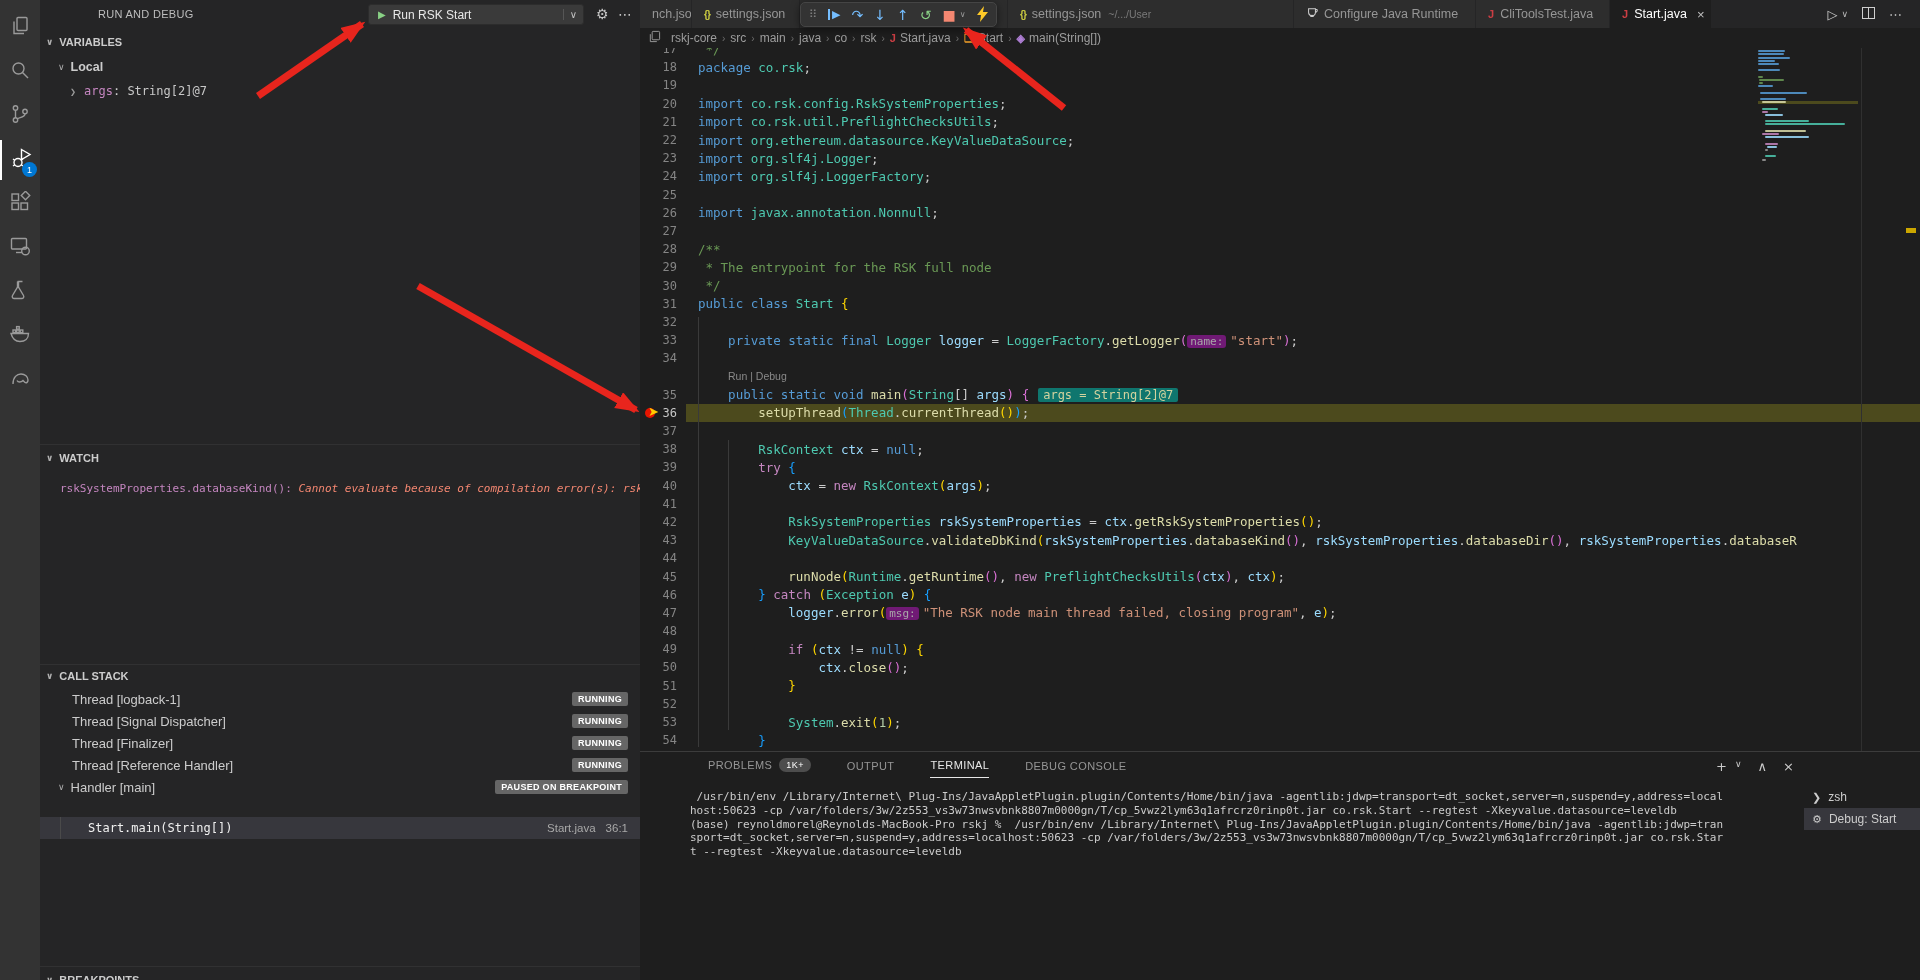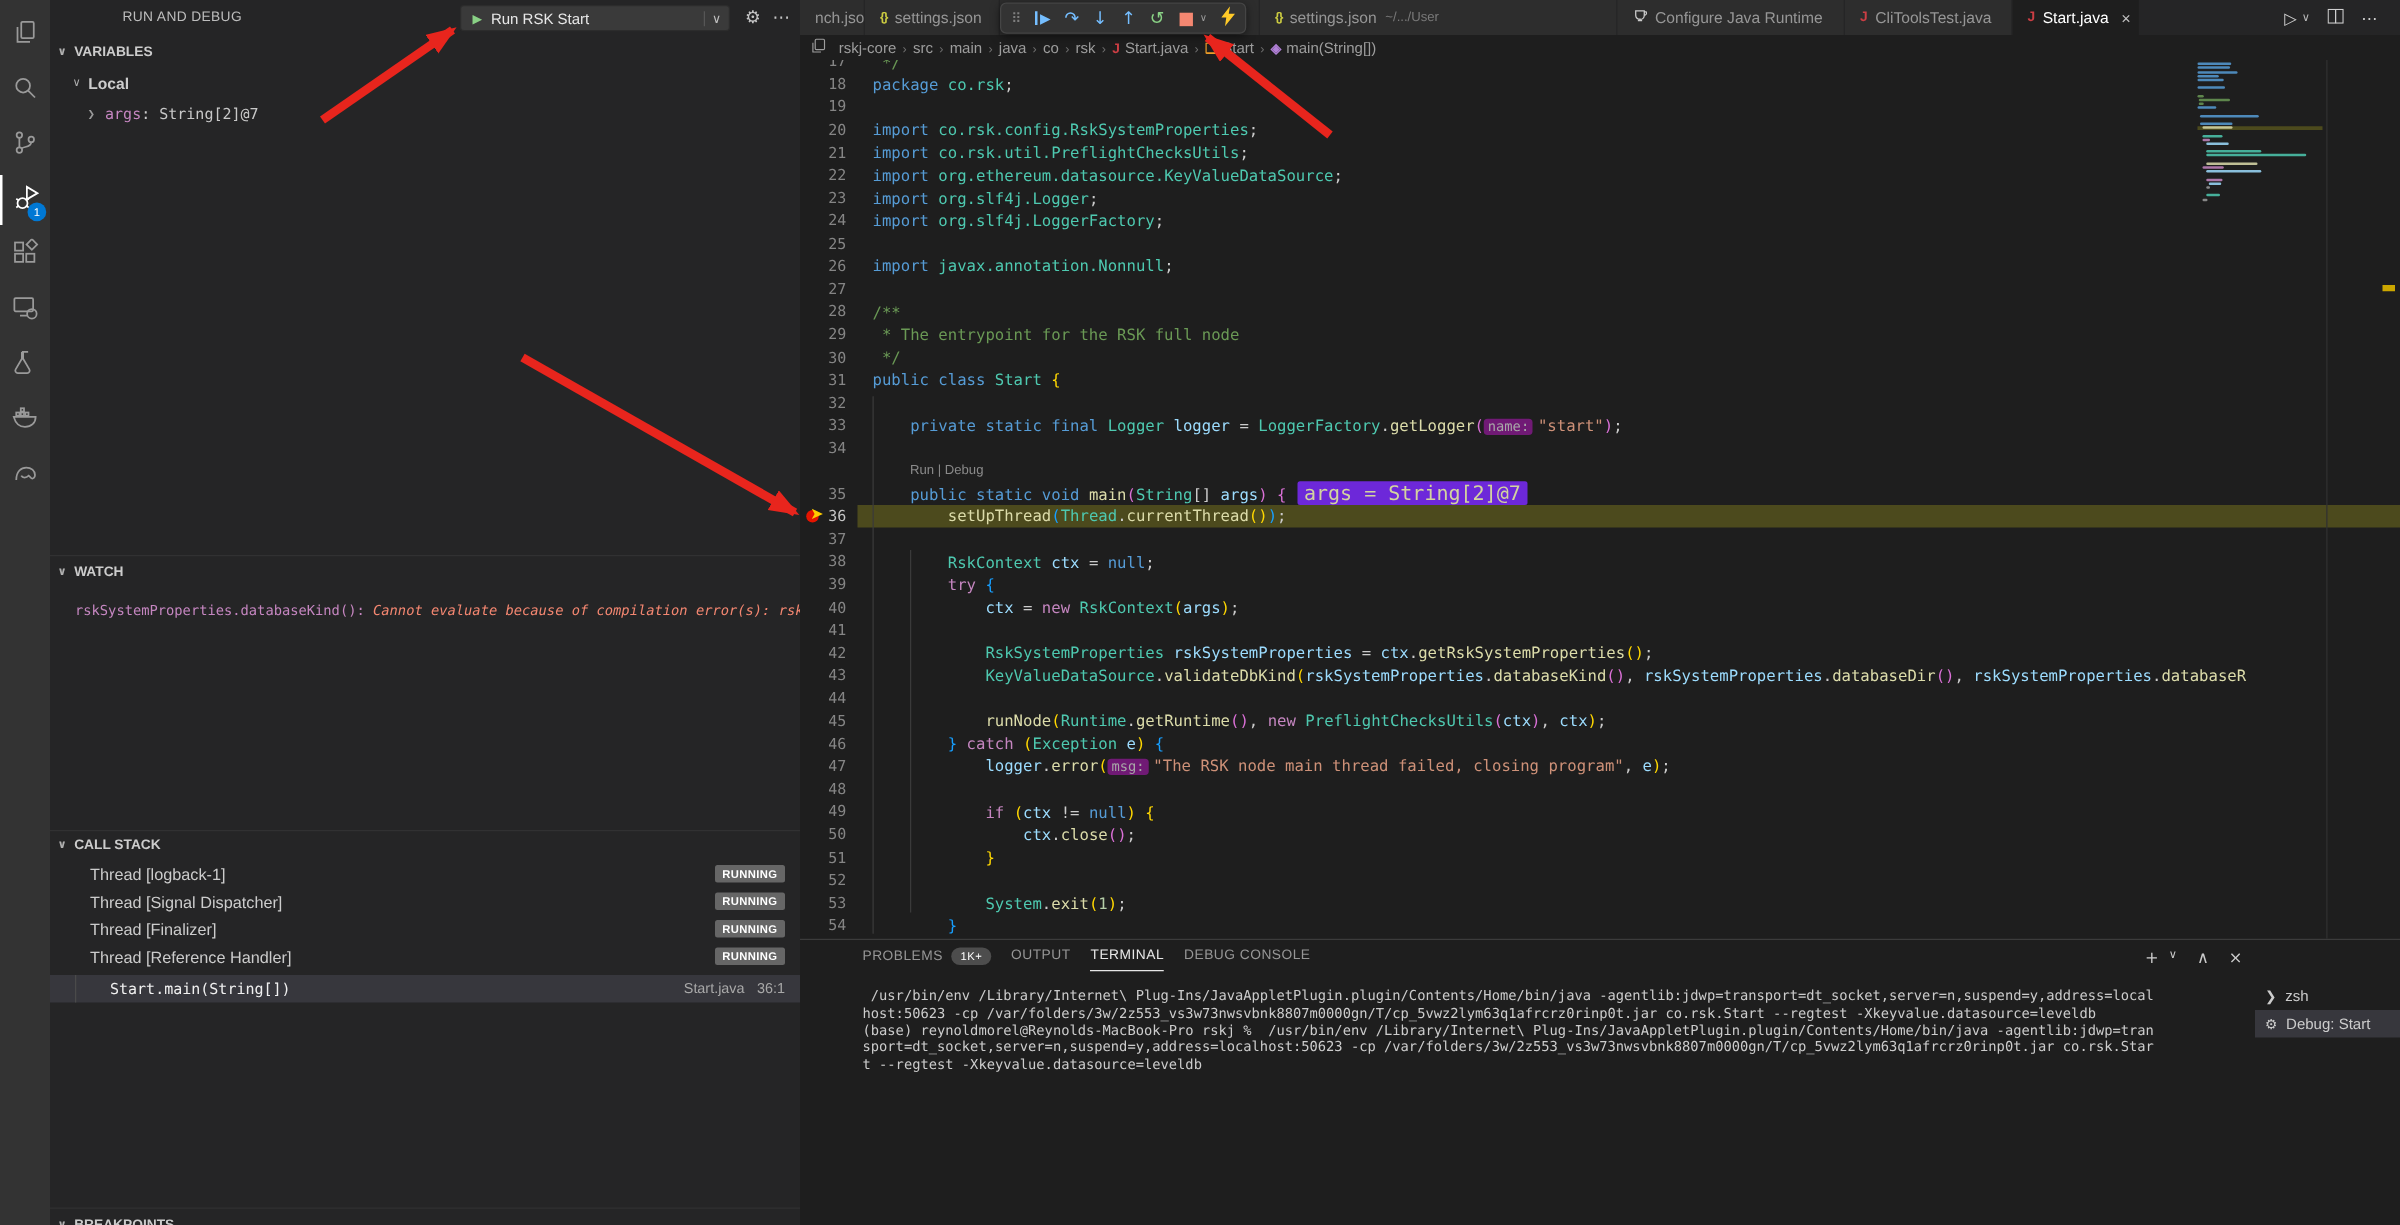--- a/index.html
+++ b/index.html
@@ -69,37 +69,37 @@
   .crow { position:relative; height:18.2px; display:flex; align-items:center; white-space:pre; }
   .crow .ln { width:37px; text-align:right; font-size:12px; color:#858585; font-family:"DejaVu Sans Mono", monospace; flex:none; z-index:2; }
   .crow .ctext { margin-left:21px; font-size:12.5px; font-family:"DejaVu Sans Mono", monospace; z-index:2; }
   .crow.current::before { content:""; position:absolute; left:46px; right:0; top:0; bottom:0; background:#4c4a1d; }
   .crow.current .ln { color:#c6c6c6; }
   .codelens { color:#8a8a8a; font-size:10.5px; padding-left:88px; cursor:pointer; }
   .tok-kw{color:#569cd6} .tok-ctl{color:#c586c0} .tok-typ{color:#4ec9b0} .tok-fn{color:#dcdcaa}
   .tok-var{color:#9cdcfe} .tok-str{color:#ce9178} .tok-num{color:#b5cea8} .tok-cmt{color:#6a9955}
   .tok-pun{color:#cccccc} .tok-b1{color:#ffd700} .tok-b2{color:#da70d6} .tok-b3{color:#179fff}
   .tok-inlay { background:#701a75; color:#a8a8a8; font-size:11px; border-radius:3px; padding:0 3px; margin-right:4px; }
-  .inline-chip { display:inline-block; margin-left:9px; background:#6d28d9; color:#d3d39f; padding:0 5px; border-radius:2px; font-size:16px; }
+  .inline-chip { display:inline-block; margin-left:9px; background:#0f766e; color:#d3d39f; padding:0 5px; border-radius:2px; font-size:12px; }
   #bp-icon { position:absolute; left:5px; top:2px; width:16px; height:14px; z-index:3; }
   #bp-icon .dot { position:absolute; left:0; top:2px; width:10px; height:10px; border-radius:50%; background:#e51400; }
   #bp-icon .arr { position:absolute; left:3px; top:-2px; color:#ffcc00; font-size:13px; font-family:"DejaVu Sans", sans-serif; }
   .indent-guide { position:absolute; width:1px; background:#3a3a3a; z-index:1; }
 
   
   #minimap { position:absolute; left:1118px; top:40px; width:100px; height:140px; z-index:3; }
   .mm-row { position:relative; height:3.2px; }
   .mm-bar { position:absolute; top:0.6px; height:2px; border-radius:1px; opacity:.85; }
   .mm-cur { position:absolute; left:0; width:100px; height:3.2px; background:#4c4a1d; }
   #ruler-mark { position:absolute; left:1266px; top:228px; width:10px; height:5px; background:#cca700; }
   #right-line { position:absolute; left:1221px; top:28px; width:1px; height:723px; background:#303030; }
 
   
   #panel { position:absolute; left:0; top:751px; width:1280px; height:229px; background:#1e1e1e; border-top:1px solid #3c3c3c; }
-  #panel-tabs { position:absolute; left:50px; top:6px; display:flex; gap:16px; align-items:flex-start; }
+  #panel-tabs { position:absolute; left:68px; top:6px; display:flex; gap:36px; align-items:flex-end; }
   .ptab { font-size:11px; letter-spacing:.4px; color:#969696; cursor:pointer; padding-bottom:6px; display:flex; align-items:center; gap:7px; }
   .ptab.active { color:#e7e7e7; border-bottom:1px solid #e7e7e7; }
   .pbadge { background:#4d4d4d; color:#ffffff; font-size:9px; padding:2px 7px; border-radius:9px; }
   #panel-actions { position:absolute; right:126px; top:7px; display:flex; gap:16px; color:#cccccc; font-family:"DejaVu Sans", sans-serif; }
   #panel-actions span { cursor:pointer; font-size:13px; }
   #term-text { position:absolute; left:50px; top:38px; width:1110px; font-size:11px; line-height:13.8px; color:#cccccc; white-space:pre; }
   #term-list { position:absolute; left:1164px; top:34px; width:116px; }
   .term-row { height:22px; display:flex; align-items:center; gap:7px; font-size:12px; color:#cccccc; padding-left:8px; cursor:pointer; }
   .term-row.active { background:#37373d; }
   .term-row .tico { font-size:11px; color:#cccccc; font-family:"DejaVu Sans", sans-serif; }
@@ -229,21 +229,21 @@
         </div>
         <div class="sb-row" style="top: 754px;">
           <span class="thread-label">Thread [Reference Handler]</span>
           <span class="badge">RUNNING</span>
         </div>
         <div class="sb-row" style="top: 776px;">
           <span style="margin-left: 18px; color: rgb(176, 176, 176); font-size: 9px; font-family: &quot;DejaVu Sans&quot;, sans-serif;">∨</span>
           <span style="margin-left: 6px; font-size: 13px;">Handler [main]</span>
           <span class="badge">PAUSED ON BREAKPOINT</span>
         </div>
-        <div class="sb-row" id="frame-row" style="top: 780px; text-align: right;">
+        <div class="sb-row" id="frame-row" style="top: 817px; text-align: right;">
           <span style="position: absolute; left: 20px; top: 0px; bottom: 0px; width: 1px; background: rgb(74, 74, 74);"></span>
           <span class="mono" style="margin-left: 48px; font-size: 12px; color: rgb(240, 240, 240);">Start.main(String[])</span>
           <span id="frame-right">
             <span>Start.java</span>
             <span>36:1</span>
           </span>
         </div>
       </div>
 
     <div class="sb-divider" style="top:966px;"></div>

